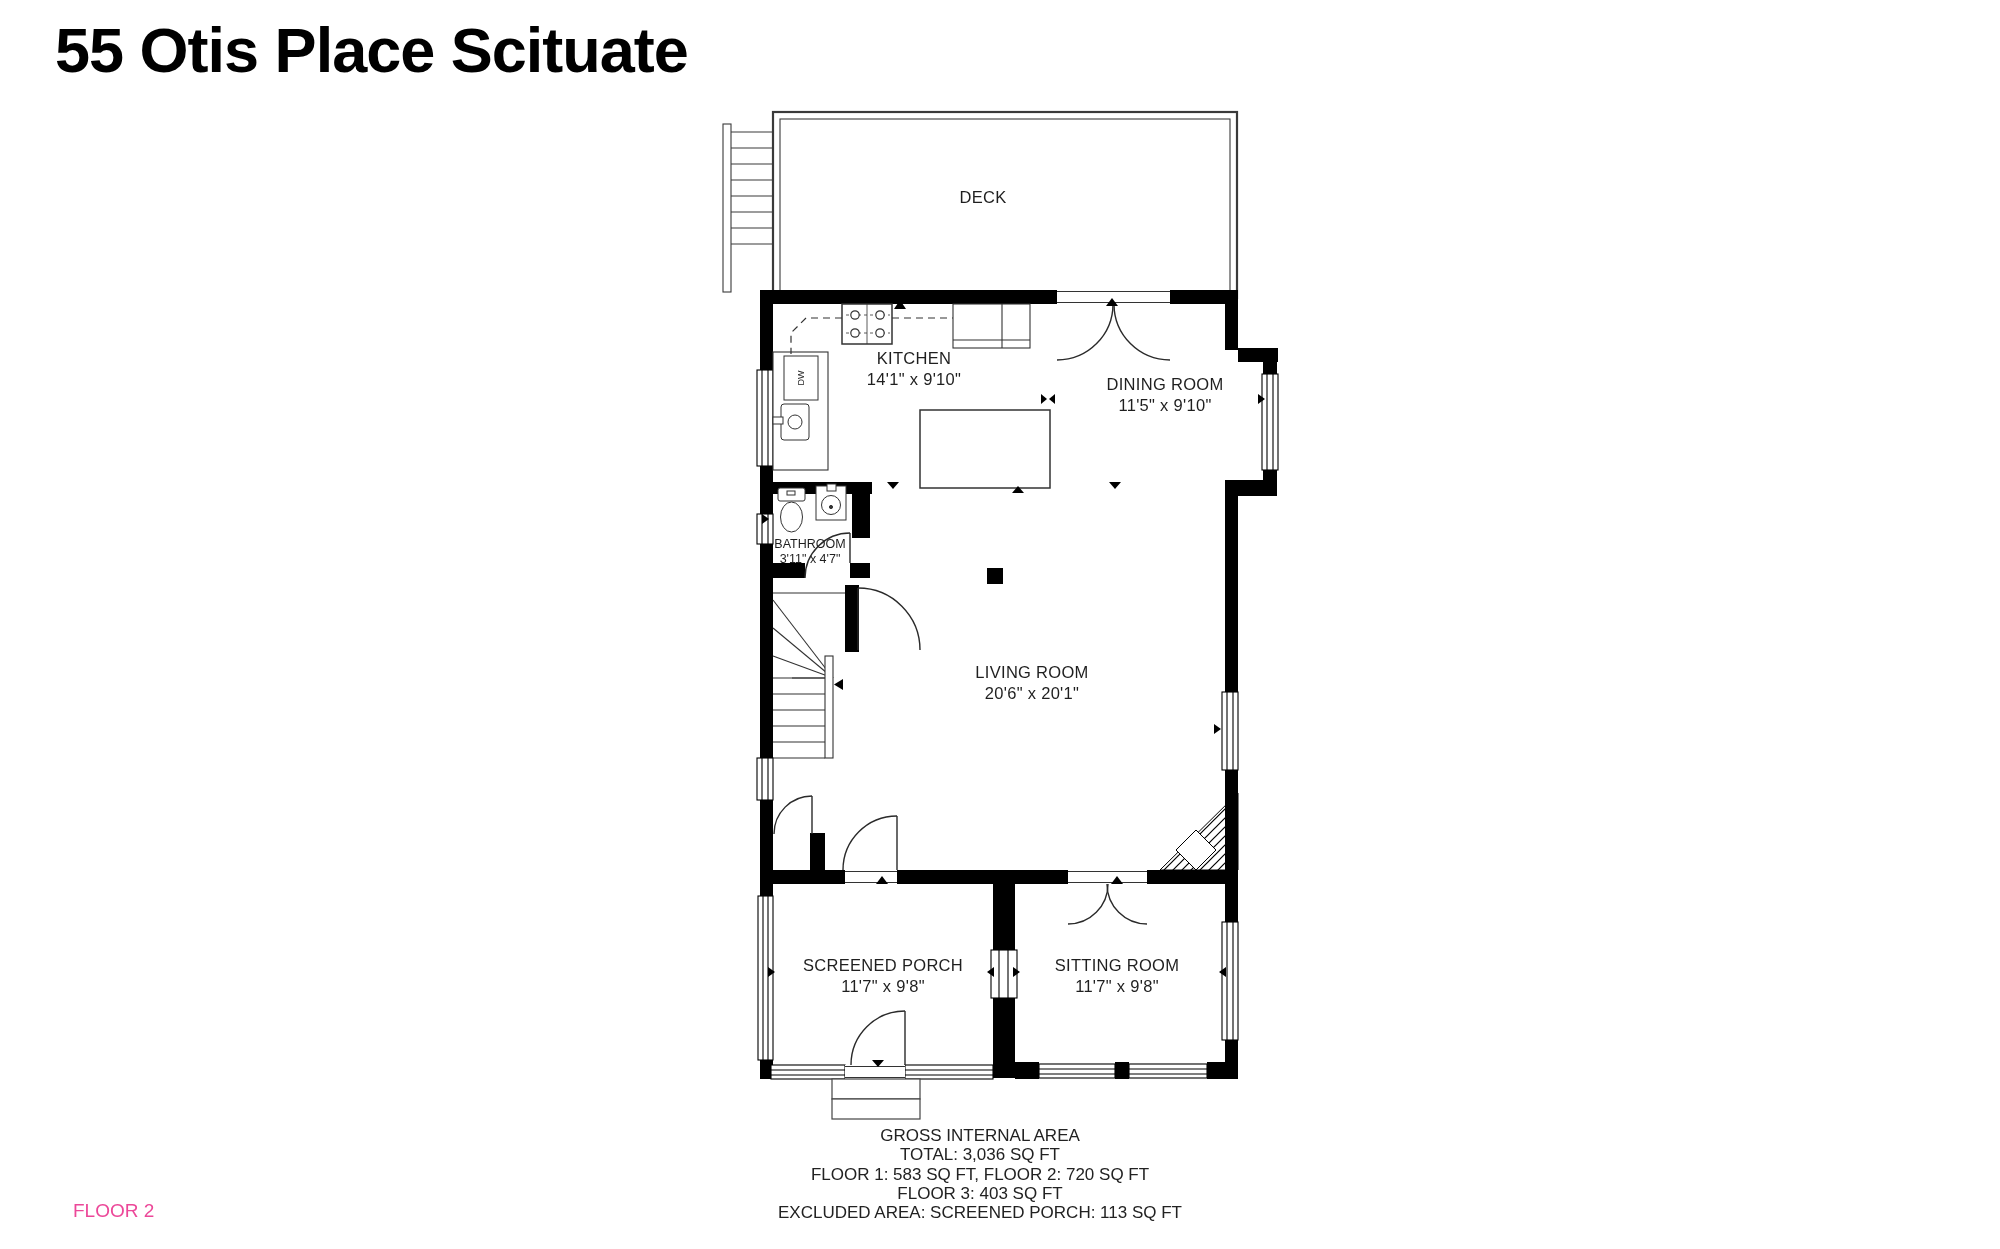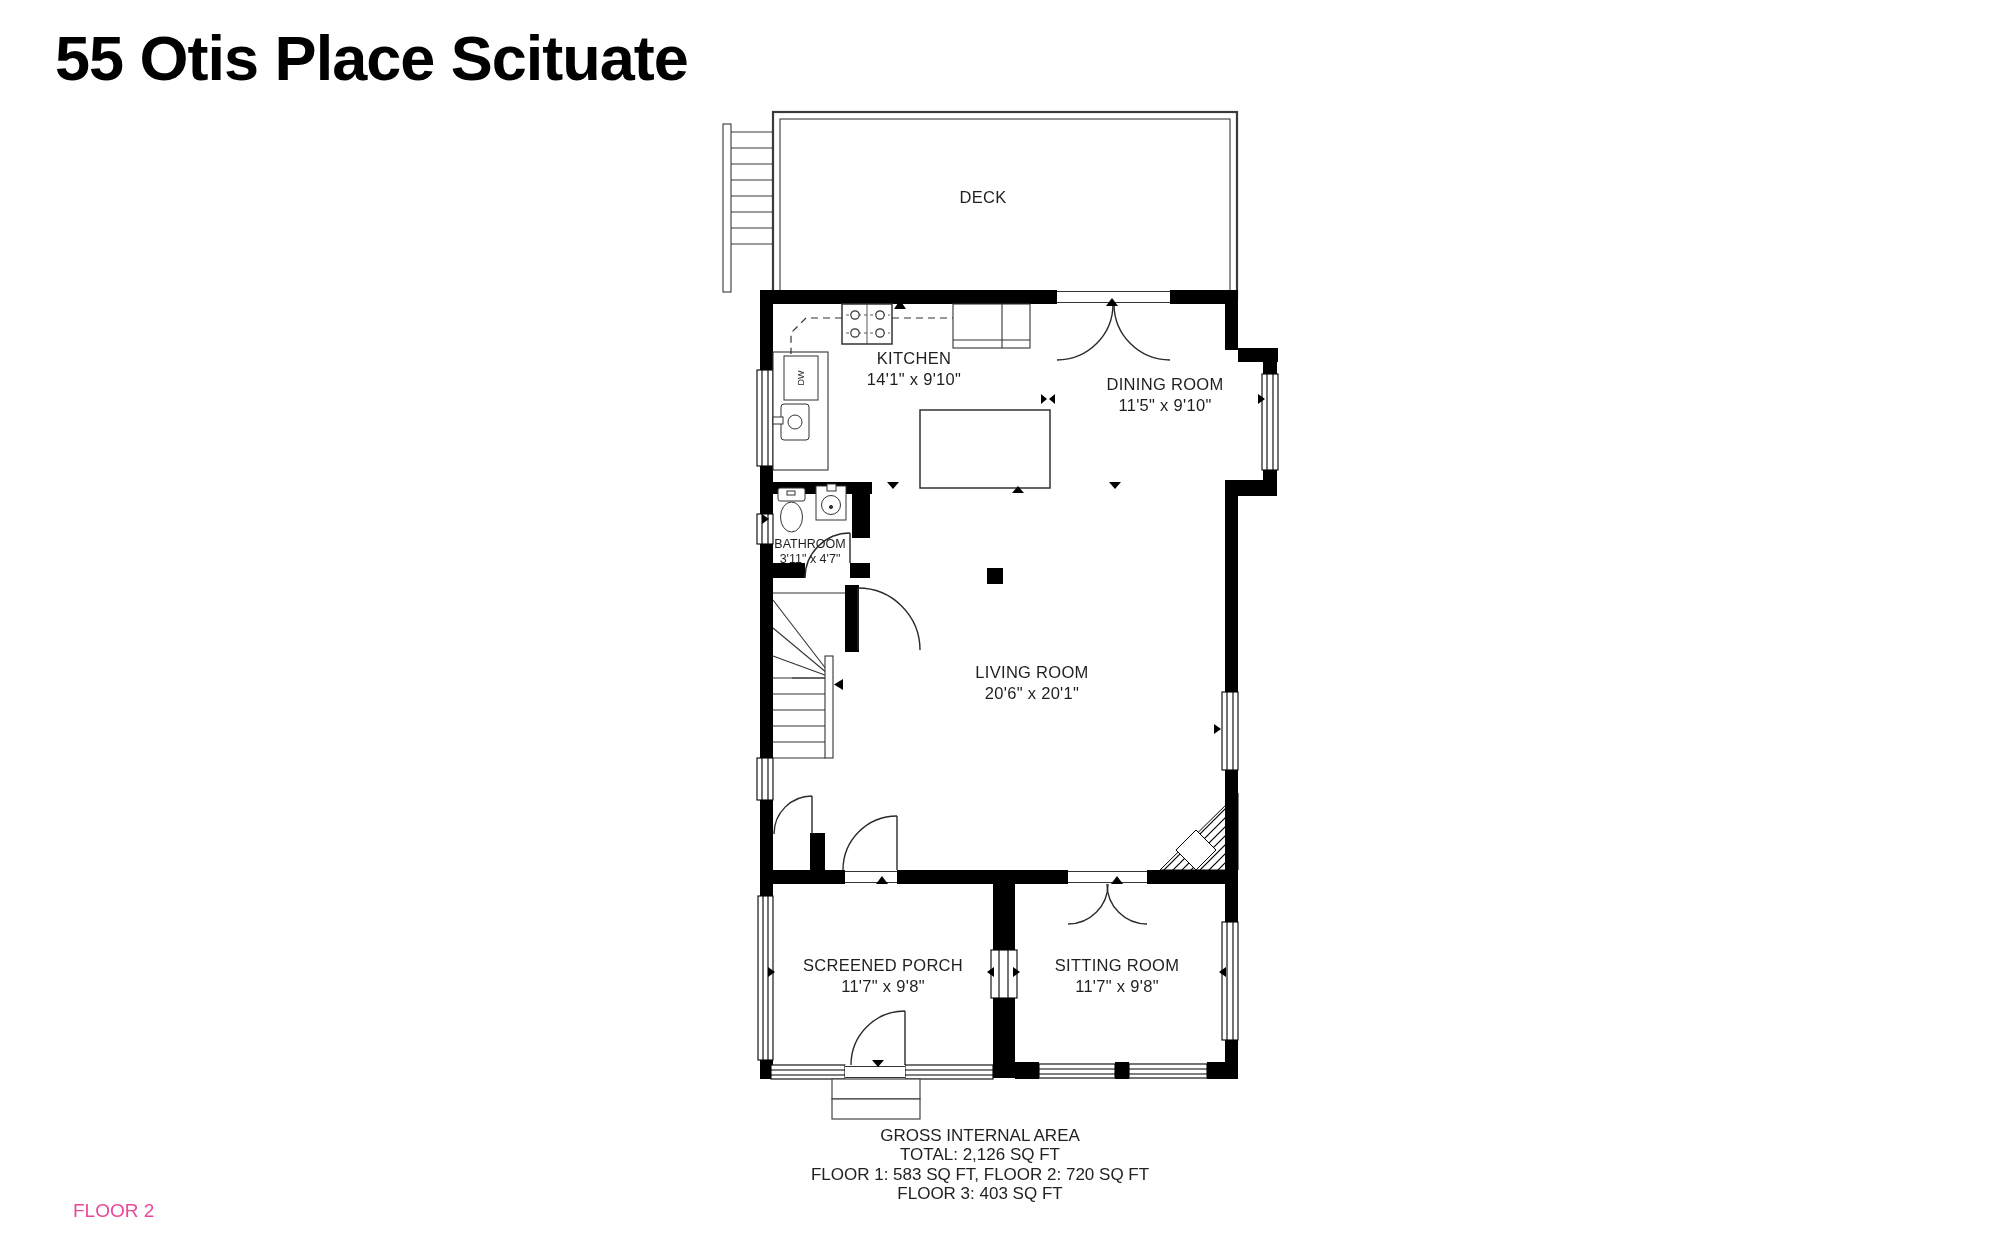--- a/index.html
+++ b/index.html
@@ -1,18 +1,18 @@
 <!DOCTYPE html>
 <html><head>
 <meta charset="utf-8">
 <style>
   html,body{margin:0;padding:0;background:#ffffff;}
   body{width:2000px;height:1249px;position:relative;overflow:hidden;
        font-family:"Liberation Sans",sans-serif;color:#1a1a1a;}
-  .page-title{position:absolute;left:55px;top:22px;font-size:63px;font-weight:900;
+  .page-title{position:absolute;left:55px;top:14px;font-size:63px;font-weight:900;
        letter-spacing:-1px;color:#000;white-space:nowrap;}
   .floor-label{position:absolute;left:73px;top:1200px;font-size:19px;color:#ec4899;}
   .summary{position:absolute;left:580px;top:1126px;width:800px;text-align:center;
        font-size:17px;line-height:19.3px;color:#222;}
   svg text{font-family:"Liberation Sans",sans-serif;fill:#1f1f1f;}
   .room-name,.room-dims{font-size:16.5px;letter-spacing:.3px;}
   .small-name,.small-dims{font-size:12.5px;}
   .plan-svg{position:absolute;left:0;top:0;}
 </style>
 </head>
@@ -286,18 +286,19 @@
     <text class="room-dims" x="1032" y="699">20'6" x 20'1"</text>
     <text class="room-name" x="883" y="971">SCREENED PORCH</text>
     <text class="room-dims" x="883" y="992">11'7" x 9'8"</text>
     <text class="room-name" x="1117" y="971">SITTING ROOM</text>
     <text class="room-dims" x="1117" y="992">11'7" x 9'8"</text>
   </g>
 </svg>
 
 <div class="summary">
   <div>GROSS INTERNAL AREA</div>
-  <div>TOTAL: 2,126 SQ FT</div>
+  <div>TOTAL: 3,036 SQ FT</div>
   <div>FLOOR 1: 583 SQ FT, FLOOR 2: 720 SQ FT</div>
   <div>FLOOR 3: 403 SQ FT</div>
+  <div>EXCLUDED AREA: SCREENED PORCH: 113 SQ FT</div>
 </div>
 
 <div class="floor-label">FLOOR 2</div>
 
 </body></html>

